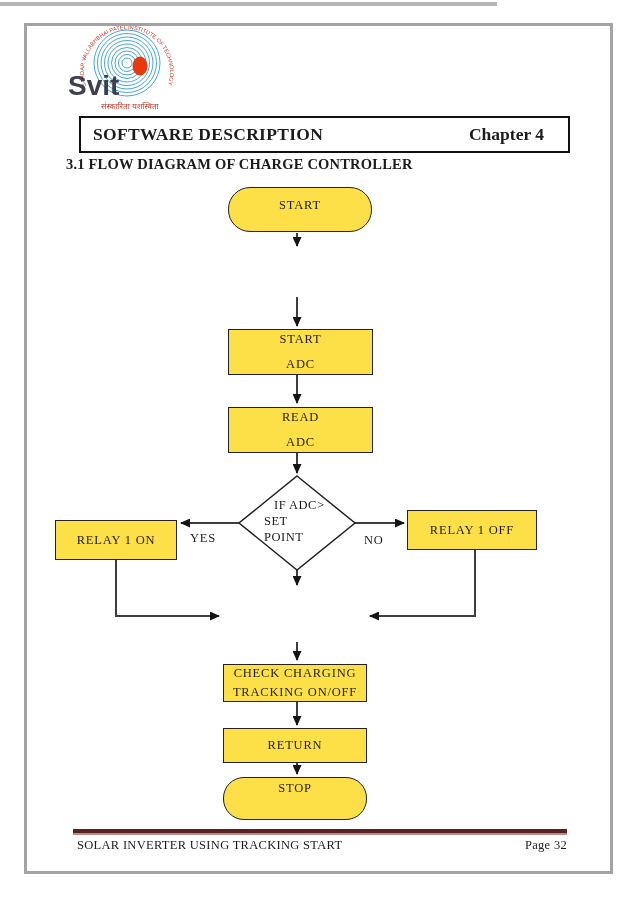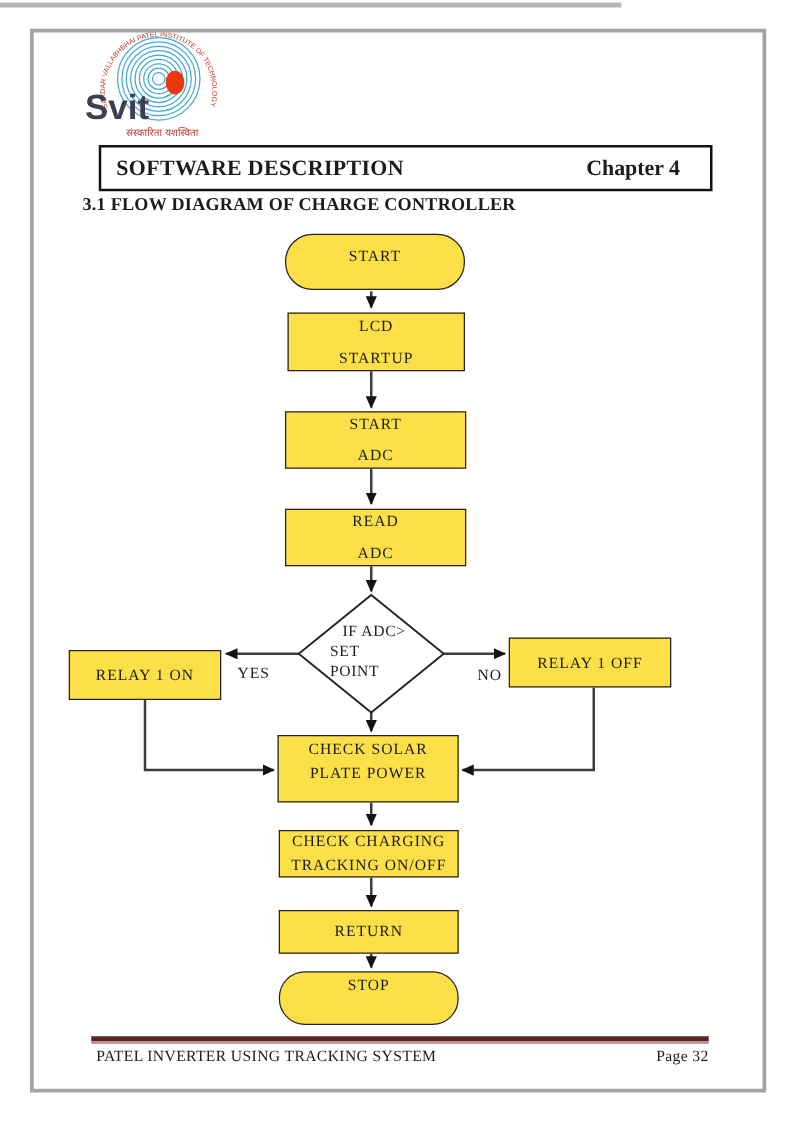--- a/index.html
+++ b/index.html
@@ -36,21 +36,21 @@
   .n-check-charging{left:223px;top:664px;width:144px;height:38px;}
   .n-return{left:223px;top:728px;width:144px;height:35px;}
   .n-stop{left:223px;top:777px;width:144px;height:43px;padding-bottom:20px;border-radius:21px;}
 
   .diamond-text{position:absolute;left:264px;top:497px;width:80px;font-size:12.5px;
                 letter-spacing:0.5px;line-height:16px;text-align:left;}
   .diamond-text .l1{padding-left:10px;}
 
   .edge-label{position:absolute;font-size:12.5px;letter-spacing:0.8px;}
   .lbl-yes{left:190px;top:531px;}
-  .lbl-no{left:382px;top:533px;text-align:center;}
+  .lbl-no{left:364px;top:533px;text-align:center;}
 
   .flow-svg{position:absolute;left:0;top:0;width:638px;height:903px;pointer-events:none;}
 
   
   .footer-rule{position:absolute;left:73px;top:829px;width:494px;height:4px;background:#5a2323;}
   .footer-rule2{position:absolute;left:73px;top:833px;width:494px;height:2px;background:#b98b8b;}
   .footer-row{position:absolute;left:77px;top:838px;width:490px;display:flex;
               justify-content:space-between;font-size:12.5px;letter-spacing:0.3px;}
 </style>
 </head>
@@ -113,24 +113,20 @@
       <line x1="297" y1="702" x2="297" y2="725" marker-end="url(#ah)"></line>
       <line x1="297" y1="763" x2="297" y2="774" marker-end="url(#ah)"></line>
     </g>
     <polygon points="297,476 355,523 297,570 239,523" fill="#ffffff" stroke="#232323" stroke-width="1.5"></polygon>
   </svg>
 
   <div class="node terminator n-start">
     <span>START</span>
   </div>
 
-  <div class="node n-lcd">
-    <span>LCD</span>
-    <span>STARTUP</span>
-  </div>
 
   <div class="node n-start-adc">
     <span>START</span>
     <span>ADC</span>
   </div>
 
   <div class="node n-read-adc">
     <span>READ</span>
     <span>ADC</span>
   </div>
@@ -145,37 +141,33 @@
     <span>RELAY 1 ON</span>
   </div>
 
   <div class="node n-relay-off">
     <span>RELAY 1 OFF</span>
   </div>
 
   <span class="edge-label lbl-yes">YES</span>
   <span class="edge-label lbl-no">NO</span>
 
-  <div class="node n-check-solar">
-    <span>CHECK SOLAR</span>
-    <span>PLATE POWER</span>
-  </div>
 
   <div class="node n-check-charging">
     <span>CHECK CHARGING</span>
     <span>TRACKING ON/OFF</span>
   </div>
 
   <div class="node n-return">
     <span>RETURN</span>
   </div>
 
   <div class="node terminator n-stop">
     <span>STOP</span>
   </div>
 
   <div class="footer-rule"></div>
   <div class="footer-rule2"></div>
   <div class="footer-row">
-    <span>PATEL INVERTER USING TRACKING SYSTEM</span>
+    <span>SOLAR INVERTER USING TRACKING START</span>
     <span>Page 32</span>
   </div>
 </div>
 
 </body></html>

